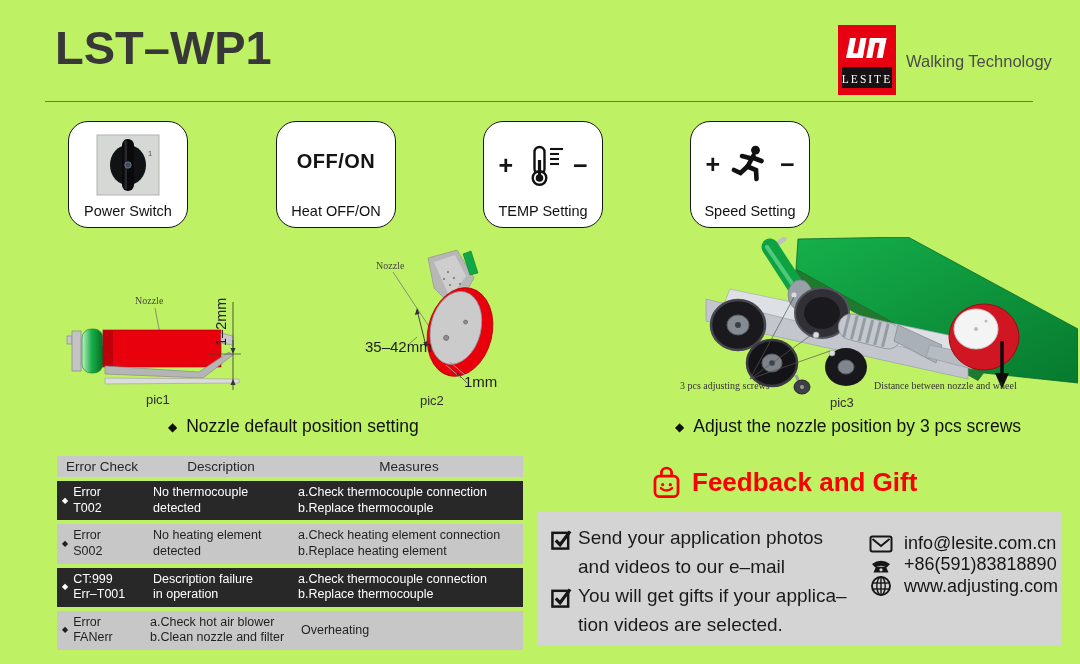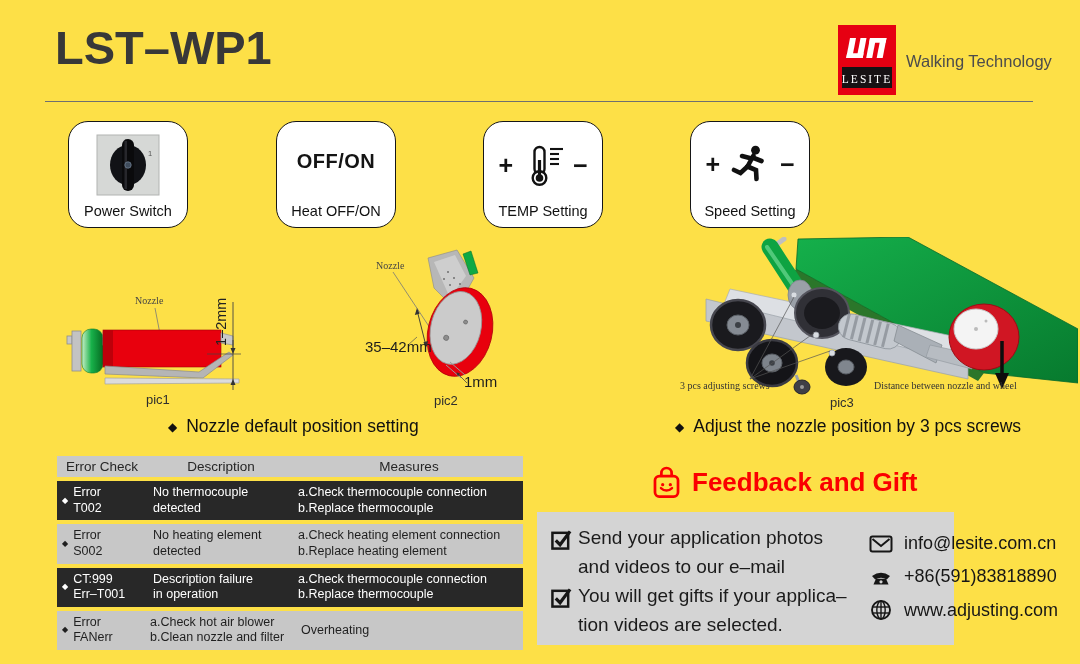--- a/index.html
+++ b/index.html
@@ -1,18 +1,18 @@
 <!DOCTYPE html>
 <html><head>
 <meta charset="utf-8">
 <style>
   * { margin:0; padding:0; box-sizing:border-box; }
   body { background:#fff; }
   .page {
-    position:relative; width:1080px; height:664px; background:#fde047;
+    position:relative; width:1080px; height:664px; background:#bef264;
     font-family:"Liberation Sans", sans-serif; color:#1d1d1d; overflow:hidden;
   }
   .abs { position:absolute; }
   .prelines { white-space:pre-line; }
 
   
   .title { left:55px; top:20px; font-size:47px; font-weight:bold; color:#383838; letter-spacing:0; }
   .brand-text { left:906px; top:52px; font-size:16.5px; color:#4c4c4c; }
   .rule { left:45px; top:101px; width:988px; height:1px; background:#6f6f6f; }
 
@@ -45,25 +45,25 @@
   .et-gray { background:#c7c7c7; color:#1f1f1f; }
   .et-cell { display:flex; align-items:center; }
   .et-code { padding-left:5px; gap:5px; }
   .et-code .diamond { font-size:8px; }
   .et-desc { padding-left:6px; }
   .et-meas { padding-left:3px; }
 
   
   .fb-head { left:652px; top:465px; display:flex; align-items:center; gap:11px; }
   .fb-head-text { font-size:26px; font-weight:bold; color:#fb0000; }
-  .fb-panel { left:537px; top:512px; width:417px; height:133px; background:#d4d4d4; }
+  .fb-panel { left:537px; top:512px; width:525px; height:133px; background:#d4d4d4; }
   .fb-items { position:absolute; left:14px; top:12px; width:312px; }
   .fb-item { display:flex; gap:6px; font-size:19px; line-height:1.52; color:#1b1b1b; }
   .fb-item svg { flex:0 0 auto; margin-top:5px; }
-  .contacts { position:absolute; left:332px; top:21px; display:flex; flex-direction:column; gap:12px; }
+  .contacts { position:absolute; left:332px; top:21px; display:flex; flex-direction:column; }
   .contact { display:flex; align-items:center; gap:11px; font-size:18px; color:#161616; }
   .contact .cicon { width:24px; display:flex; justify-content:center; }
 </style>
 </head>
 <body>
 
 <div class="page">
 
   <div class="abs title">LST–WP1</div>
 
@@ -200,21 +200,21 @@
       <polygon points="63.4,96.2 68.2,95 66,101.5" fill="#333"></polygon>
       <line x1="48" y1="99" x2="57" y2="91" stroke="#555" stroke-width="0.7"></line>
       <text x="5" y="106" font-size="15" fill="#1d1d1d">35–42mm</text>
       <line x1="86" y1="119" x2="101" y2="132" stroke="#9a9a9a" stroke-width="1"></line>
       <line x1="90" y1="116" x2="105" y2="129" stroke="#9a9a9a" stroke-width="1"></line>
       <line x1="107" y1="137" x2="97" y2="127" stroke="#444" stroke-width="0.8"></line>
       <polygon points="96.3,126.3 100,127.5 98,130.5" fill="#333"></polygon>
       <text x="104" y="141" font-size="15" fill="#1d1d1d">1mm</text>
     </svg>
   </div>
-  <div class="abs pic-caption" style="left:434px; top:393px;text-align:center;">pic2</div>
+  <div class="abs pic-caption" style="left:420px; top:393px;text-align:center;">pic2</div>
 
   <div class="abs" style="left:646px; top:237px;">
     <svg width="432" height="158" viewBox="0 0 432 158">
       <defs>
         <linearGradient id="gp" x1="0" y1="0" x2="1" y2="1">
           <stop offset="0" stop-color="#15b04b"></stop>
             <stop offset="1" stop-color="#077a2e"></stop>
         </linearGradient>
       </defs>
       <polygon points="152,2 262,0 432,92 432,146 338,136 150,32" fill="url(#gp)" stroke="#086b29" stroke-width="0.8"></polygon>

